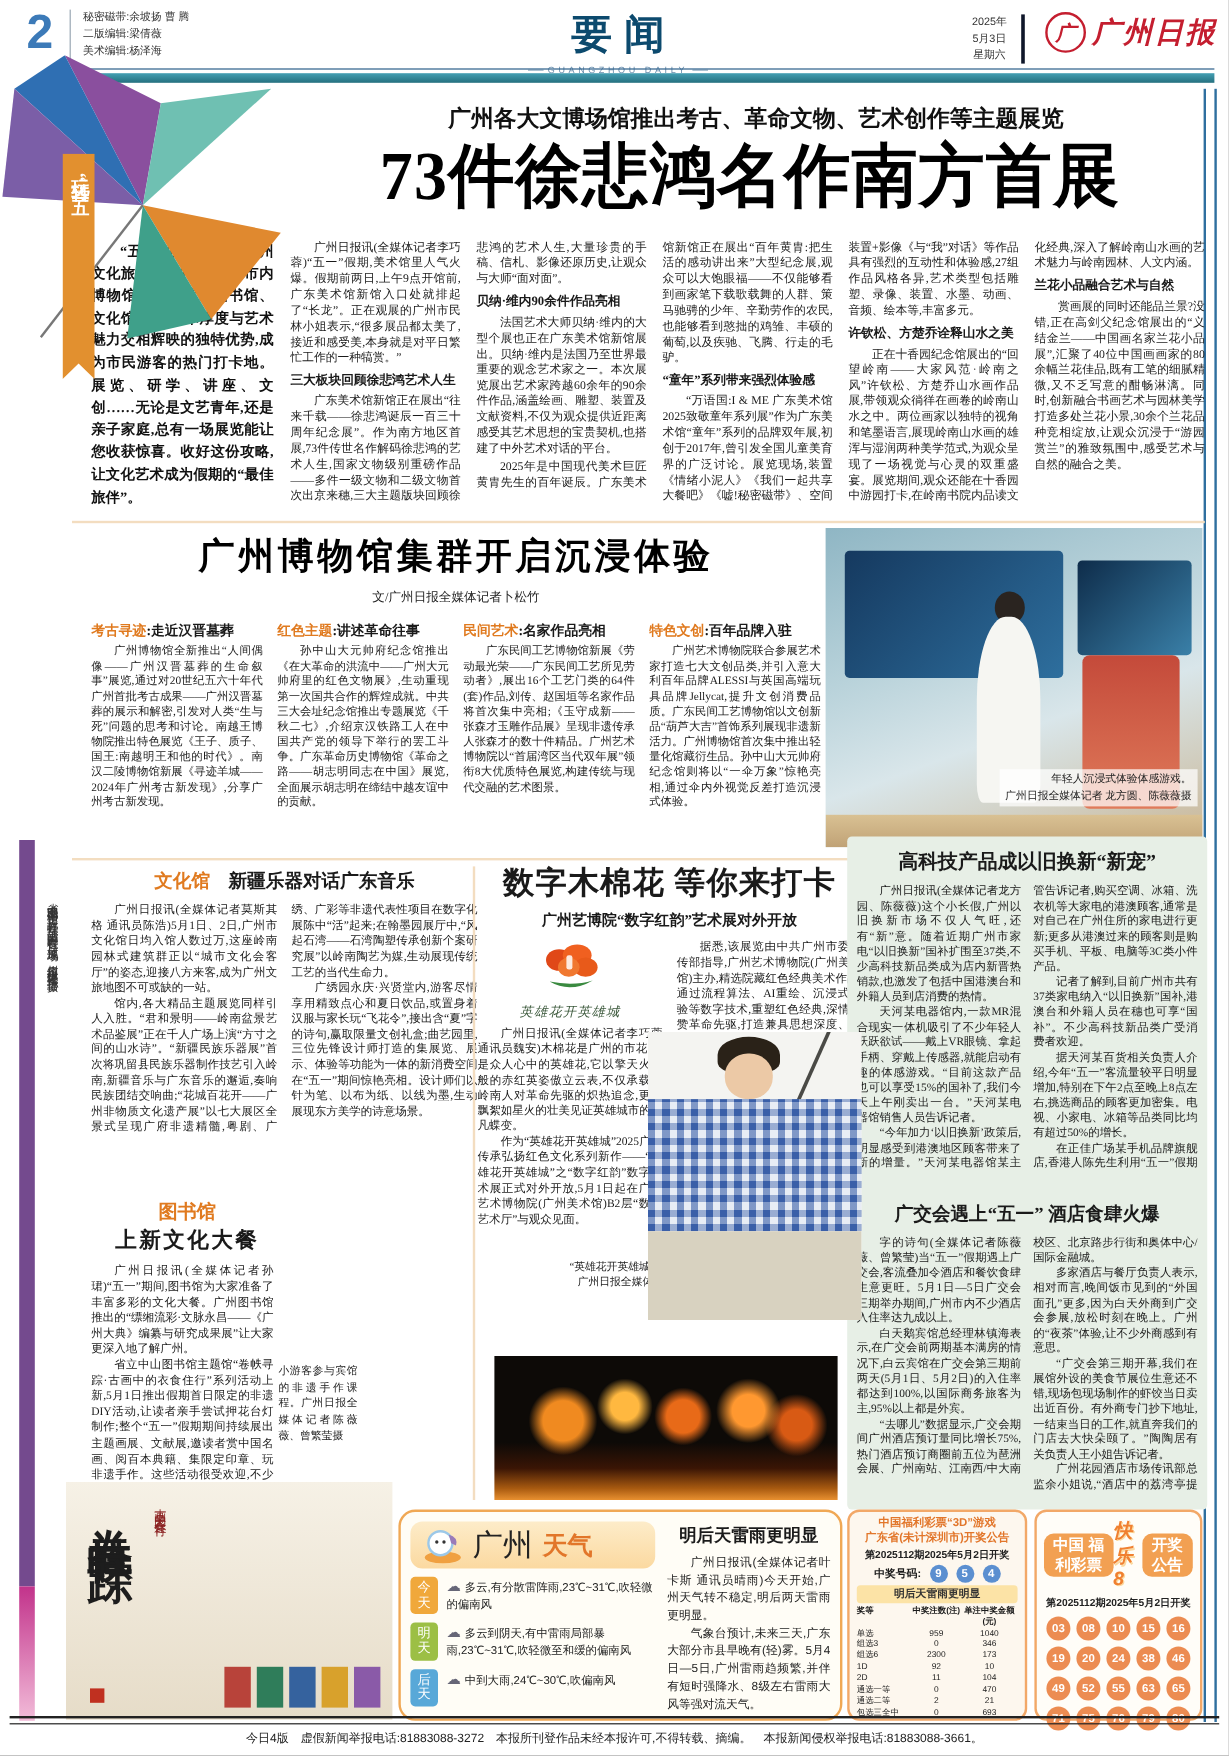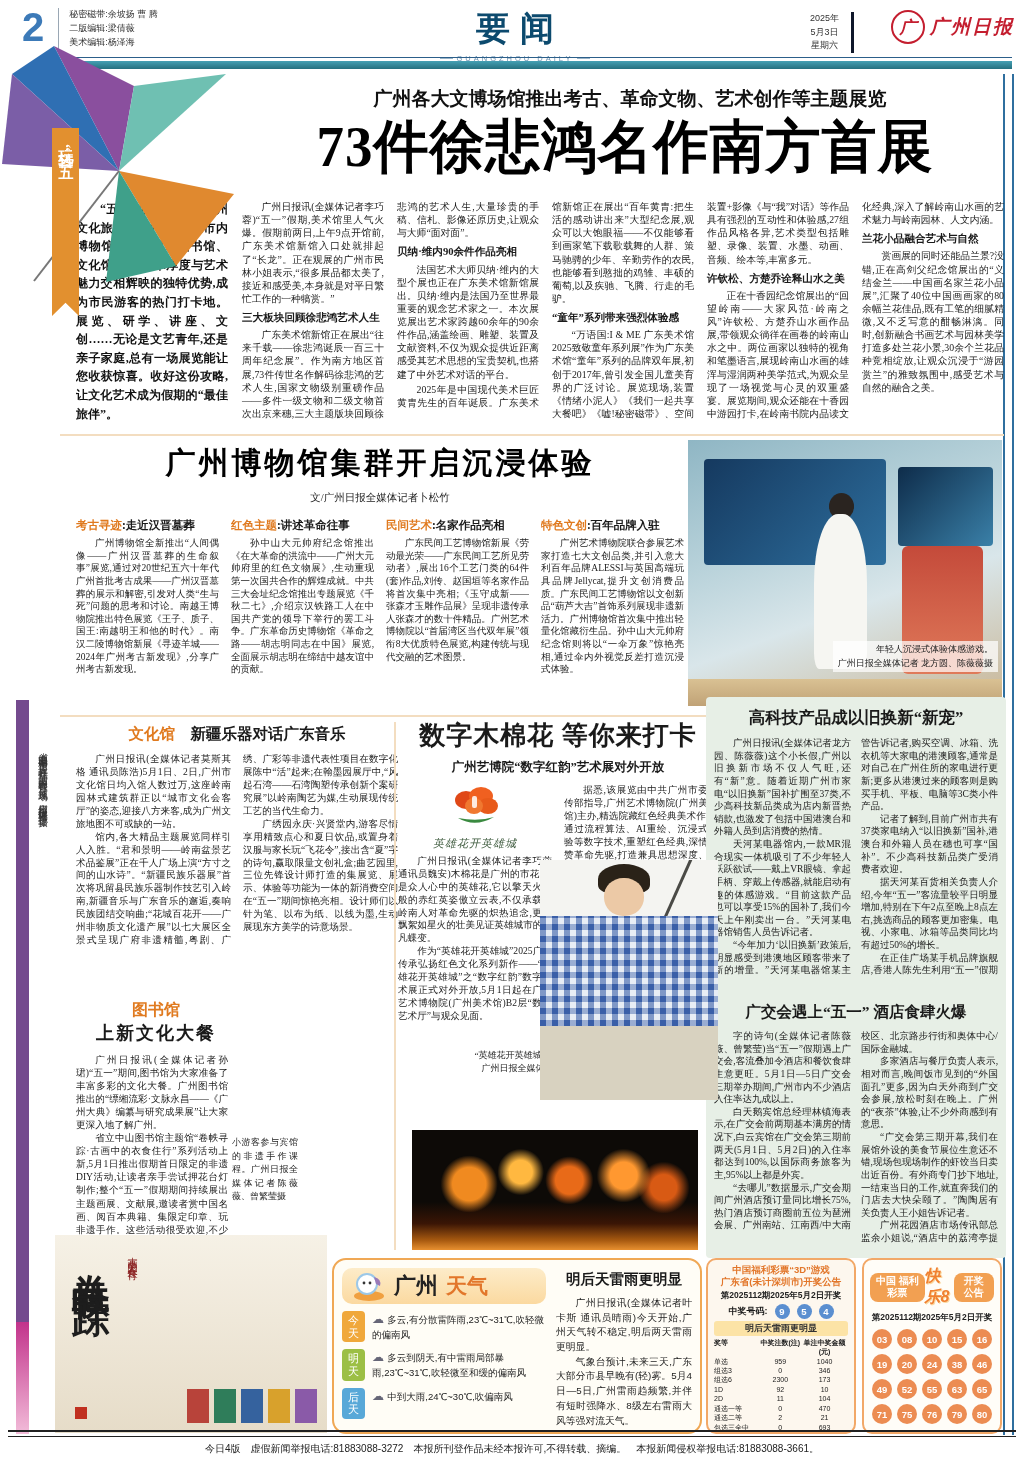--- a/index.html
+++ b/index.html
@@ -14,21 +14,21 @@
   .masthead{left:440px;top:6px;width:150px;text-align:center;}
   .yw{font-size:34px;font-weight:bold;color:#0c4a6e;letter-spacing:10px;text-indent:10px;}
   .gzd{margin-top:2px;font-size:7.5px;letter-spacing:3px;color:#6a8fae;font-family:"Liberation Sans",sans-serif;
        display:flex;align-items:center;gap:4px;}
   .gzd::before,.gzd::after{content:"";flex:1;height:1px;background:#9ab4c8;}
   .dateblock{right:170px;top:12px;text-align:center;font-size:9px;line-height:1.5;color:#333;
              padding-right:12px;border-right:3px solid #0f172a;font-family:"Liberation Sans",sans-serif;}
   .brand{right:10px;top:10px;display:flex;align-items:center;gap:5px;}
   .brand-circle{width:30px;height:30px;border:2px solid #c41e2f;border-radius:50%;color:#c41e2f;
                 display:flex;align-items:center;justify-content:center;font-size:17px;font-style:italic;font-weight:bold;}
-  .brand-name{font-size:19px;font-weight:bold;font-style:italic;color:#c41e2f;letter-spacing:2px;}
+  .brand-name{font-size:24px;font-weight:bold;font-style:italic;color:#c41e2f;letter-spacing:2px;}
   .rule1{top:57px;left:62px;right:12px;height:1px;background:#2c5f8a;}
   .rule2{top:61px;left:76px;right:12px;height:8px;background:linear-gradient(#45a0b4,#25707f);}
   
   .frame-right{right:10px;top:74px;bottom:28px;width:7px;border-left:2px solid #2f6f9f;border-right:2px solid #2f6f9f;}
   
   .pinwheel{left:-6px;top:46px;z-index:3;}
   .ribbon{left:52px;top:128px;width:27px;height:188px;background:#e2902f;z-index:4;
           clip-path:polygon(0 0,100% 0,100% 100%,50% 93%,0 100%);
           display:flex;justify-content:center;padding-top:10px;box-sizing:border-box;}
   .ribbon span{writing-mode:vertical-rl;color:#fff;font-size:15px;font-weight:bold;letter-spacing:3px;}
@@ -116,21 +116,21 @@
   .ex-big{position:absolute;left:14px;top:8px;writing-mode:vertical-rl;font-size:38px;font-weight:bold;color:#1d1d1d;letter-spacing:8px;line-height:1.1;}
   .ex-sub{position:absolute;left:70px;top:14px;writing-mode:vertical-rl;font-size:10px;color:#8a2020;letter-spacing:2px;}
   .ex-seal{position:absolute;left:20px;bottom:14px;width:12px;height:12px;background:#c03020;}
   .ex-books{position:absolute;right:10px;bottom:10px;display:flex;gap:5px;}
   .ex-books i{width:22px;height:34px;display:block;}
   
   .weather{left:332px;top:1258px;width:370px;height:176px;border:2px solid #f0a855;border-radius:14px;
            background:#fffdf6;box-sizing:border-box;display:flex;gap:10px;padding:8px;font-family:"Liberation Sans",sans-serif;}
   .w-left{width:204px;flex:none;}
   .w-head{display:flex;align-items:center;gap:8px;background:linear-gradient(#fdecc9,#fbd9a0);border-radius:10px;padding:3px 10px;}
-  .w-city{font-size:22px;font-weight:bold;color:#222;font-family:"Liberation Serif",serif;}
+  .w-city{font-size:25px;font-weight:normal;color:#222;font-family:"Liberation Serif",serif;}
   .w-label{font-size:21px;font-weight:bold;color:#e2762a;font-family:"Liberation Serif",serif;}
   .w-rows{margin-top:7px;}
   .wrow{display:flex;gap:7px;margin-bottom:7px;align-items:flex-start;}
   .wrow .cell:first-child{flex:none;width:15px;padding:3px 4px;border-radius:4px;color:#fff;font-weight:normal;font-size:11px;
         line-height:1.15;text-align:center;word-break:break-all;}
   .wrow:nth-child(1) .cell:first-child{background:#f0a83b;}
   .wrow:nth-child(2) .cell:first-child{background:#9cbf45;}
   .wrow:nth-child(3) .cell:first-child{background:#58a8d8;}
   .wrow .cell:last-child{flex:1;font-size:9.5px;line-height:1.4;color:#222;}
   .wrow .cell:last-child::before{content:"☁ ";color:#667;font-size:12px;}
@@ -149,21 +149,21 @@
            display:flex;align-items:center;justify-content:center;}
   .l3-tt{background:#fce3a6;border-radius:3px;text-align:center;font-size:9px;font-weight:bold;color:#333;padding:1px 0;margin:1px 0 2px;}
   .l3row{display:flex;font-size:7px;line-height:1.35;}
   .l3row .cell:nth-child(1){width:34%;text-align:left;}
   .l3row .cell:nth-child(2){width:31%;text-align:center;}
   .l3row .cell:nth-child(3){width:35%;text-align:center;}
   .l3-head .l3row{font-weight:bold;font-size:7px;}
   .k8{left:862px;top:1258px;width:140px;height:176px;border:2px solid #f2a868;border-radius:10px;background:#fffdf8;
       box-sizing:border-box;padding:6px;font-family:"Liberation Sans",sans-serif;}
   .k8-head{display:flex;justify-content:space-between;align-items:center;}
-  .k8-chip{background:#f2a052;color:#fff;font-size:10px;font-weight:bold;padding:2px 5px;border-radius:8px;text-align:center;line-height:1.25;}
+  .k8-chip{background:#f2a052;color:#fff;font-size:13px;font-weight:bold;padding:2px 5px;border-radius:8px;text-align:center;line-height:1.25;}
   .k8-logo{font-size:16px;font-weight:bold;font-style:italic;color:#f08030;text-shadow:1px 1px 0 #fbd9a0;}
   .k8-draw{font-size:8.5px;font-weight:bold;text-align:center;margin:4px 0 5px;color:#222;}
   .k8-grid{display:flex;flex-wrap:wrap;gap:5px 5px;justify-content:center;}
   .ball{width:20px;height:20px;border-radius:50%;background:#ec8c52;color:#fff;font-weight:bold;font-size:9.5px;
         display:flex;align-items:center;justify-content:center;}
   
   .foot-rule{left:8px;right:8px;top:1430px;height:4px;border-top:2px solid #222;border-bottom:1px solid #222;}
   .foot-text{left:0;right:0;top:1442px;text-align:center;font-size:10px;color:#222;font-family:"Liberation Sans",sans-serif;}
 </style>
 </head>

